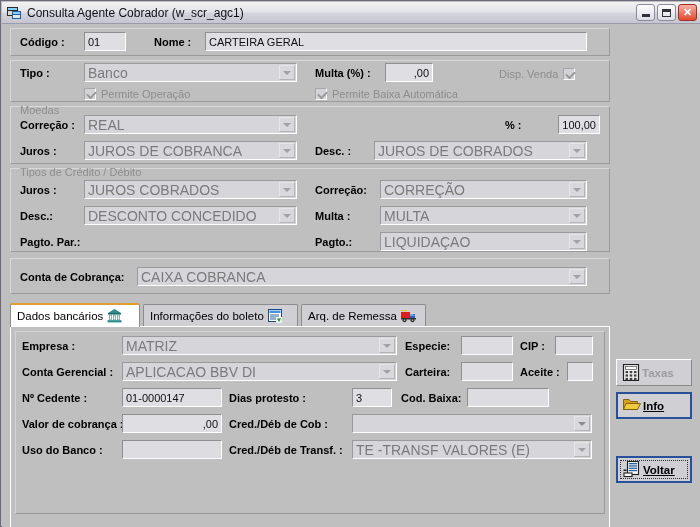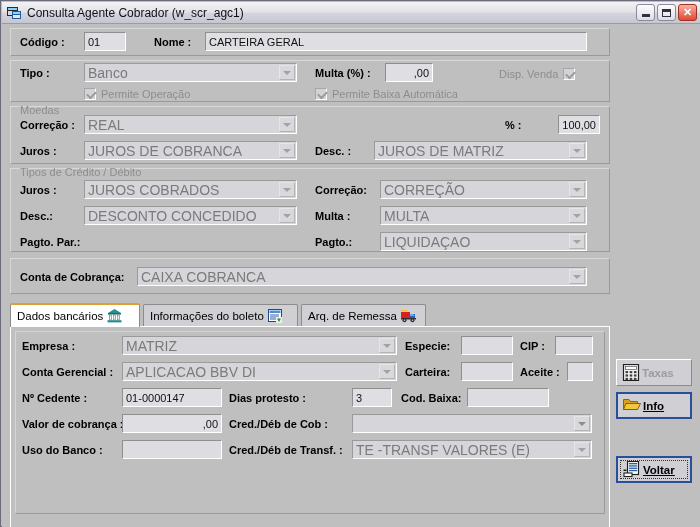--- a/index.html
+++ b/index.html
@@ -258,21 +258,21 @@
     <div class="inp right" style="left:528px;top:91px;width:42px;height:19px;margin-left:28px;">100,00</div>
     <span class="lbl" style="left:18px;top:122px;">Juros :</span>
     <div class="combo" style="left:82px;top:117px;width:213px;height:19px;">
       <span>JUROS DE COBRANCA</span>
       <span class="arrowbox">
           <span class="arrow-dn"></span>
         </span>
     </div>
     <span class="lbl" style="left:313px;top:122px;">Desc. :</span>
     <div class="combo" style="left:372px;top:117px;width:213px;height:19px;">
-      <span>JUROS DE MATRIZ</span>
+      <span>JUROS DE COBRADOS</span>
       <span class="arrowbox">
           <span class="arrow-dn"></span>
         </span>
     </div>
 
     <div class="group" style="left:8px;top:144px;width:600px;height:84px;"></div>
     <span class="group-label" style="left:18px;top:142px;">Tipos de Crédito / Débito</span>
     <span class="lbl" style="left:18px;top:161px;">Juros :</span>
     <div class="combo" style="left:82px;top:156px;width:213px;height:19px;">
       <span>JUROS COBRADOS</span>

